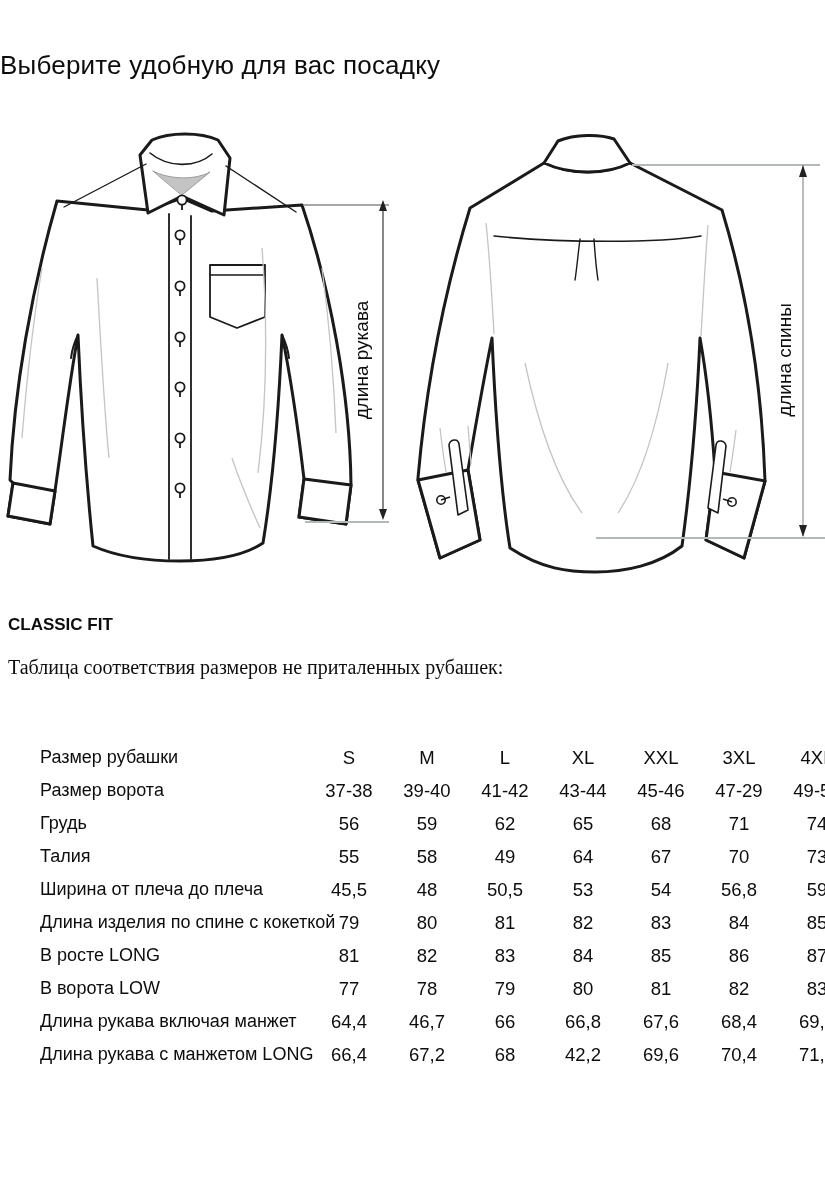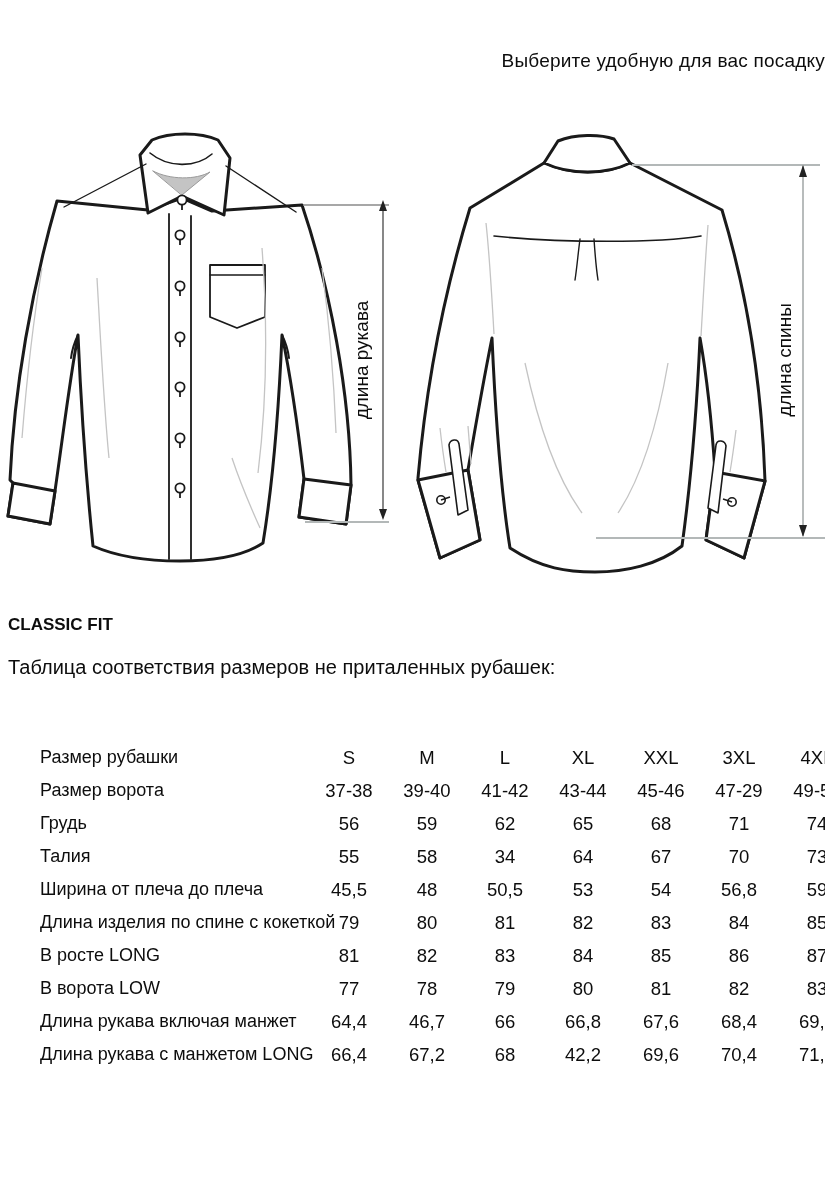--- a/index.html
+++ b/index.html
@@ -2,32 +2,32 @@
 <html><head>
 <meta charset="utf-8">
 <style>
   html,body{margin:0;padding:0;}
   body{
     width:825px;height:1200px;position:relative;background:#ffffff;
     font-family:"Liberation Sans","DejaVu Sans",sans-serif;color:#0d0d0d;
     overflow:hidden;
   }
   .title{
-    position:absolute;top:50px;left:0;width:825px;text-align:right;
-    font-size:19px;font-weight:400;letter-spacing:.2px;
+    position:absolute;top:50px;left:0;width:825px;text-align:left;
+    font-size:26px;font-weight:400;letter-spacing:.2px;
   }
   .figures{position:absolute;top:128px;left:0;width:825px;height:448px;}
   svg{display:block;}
   .fig-front{position:absolute;left:0;top:0;}
   .fig-back{position:absolute;left:410px;top:0;}
   .section-heading{
     position:absolute;top:615px;left:8px;font-size:17px;font-weight:700;
   }
   .section-subtitle{
-    position:absolute;top:656px;left:8px;font-size:20px;font-weight:400;
+    position:absolute;top:656px;left:8px;font-size:20px;font-weight:400;font-family:Liberation Serif, serif;
   }
   .size-table{position:absolute;top:741px;left:8px;width:816px;}
   .t-row{
     display:grid;grid-template-columns:270px repeat(7,78px);
     height:33px;align-items:center;margin-left:32px;
   }
   .t-label{font-size:18px;white-space:nowrap;overflow:visible;}
   .t-val{font-size:18.5px;text-align:center;white-space:nowrap;}
   .dim-label{font-size:19px;fill:#0d0d0d;}
 </style>
@@ -216,21 +216,21 @@
     <div class="t-val">65</div>
     <div class="t-val">68</div>
     <div class="t-val">71</div>
     <div class="t-val">74</div>
   </div>
 
   <div class="t-row">
     <div class="t-label">Талия</div>
     <div class="t-val">55</div>
     <div class="t-val">58</div>
-    <div class="t-val">34</div>
+    <div class="t-val">49</div>
     <div class="t-val">64</div>
     <div class="t-val">67</div>
     <div class="t-val">70</div>
     <div class="t-val">73</div>
   </div>
 
   <div class="t-row">
     <div class="t-label">Ширина от плеча до плеча</div>
     <div class="t-val">45,5</div>
     <div class="t-val">48</div>

